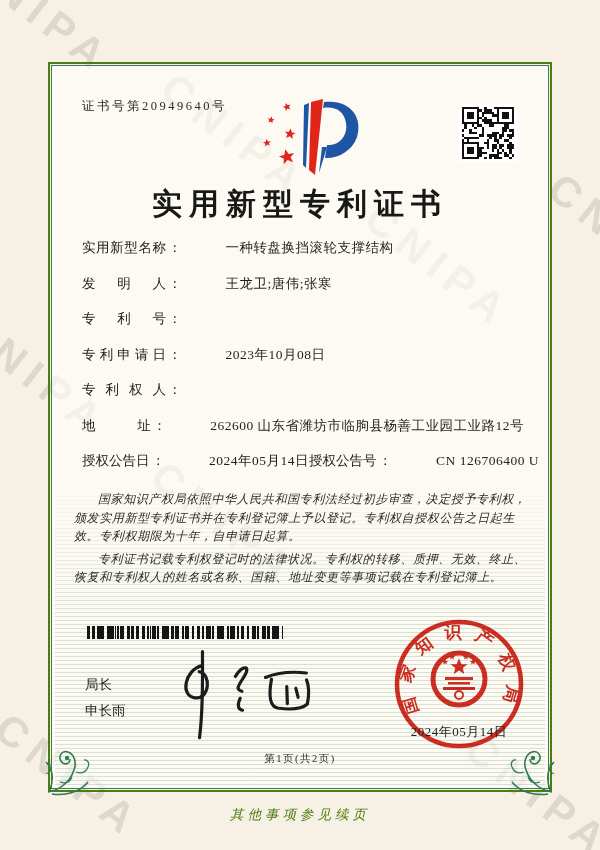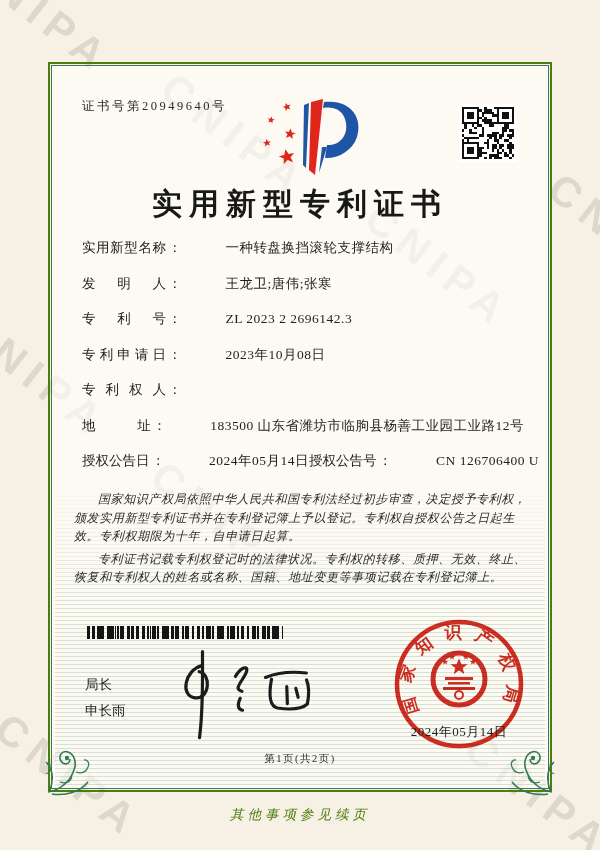--- a/index.html
+++ b/index.html
@@ -384,35 +384,34 @@
         <span class="fvalue">一种转盘换挡滚轮支撑结构</span>
       </div>
       <div class="frow">
         <span class="flabel">发明人</span>
           <span class="fcolon">：</span>
         <span class="fvalue">王龙卫;唐伟;张寒</span>
       </div>
       <div class="frow">
         <span class="flabel">专利号</span>
           <span class="fcolon">：</span>
-        <span class="fvalue">ZL 2023 2 2696142.3</span>
       </div>
       <div class="frow">
         <span class="flabel">专利申请日</span>
           <span class="fcolon">：</span>
         <span class="fvalue">2023年10月08日</span>
       </div>
       <div class="frow">
         <span class="flabel">专利权人</span>
           <span class="fcolon">：</span>
       </div>
       <div class="frow">
         <span class="flabel">地址</span>
           <span class="fcolon">：</span>
-        <span class="fvalue">183500 山东省潍坊市临朐县杨善工业园工业路12号</span>
+        <span class="fvalue">262600 山东省潍坊市临朐县杨善工业园工业路12号</span>
       </div>
       <div class="frow">
         <span class="flabel">授权公告日</span>
           <span class="fcolon">：</span>
         <span class="fvalue fvalue-w">2024年05月14日</span>
         <span class="flabel">授权公告号</span>
           <span class="fcolon">：</span>
         <span class="fvalue">CN 126706400 U</span>
       </div>
     </div>

